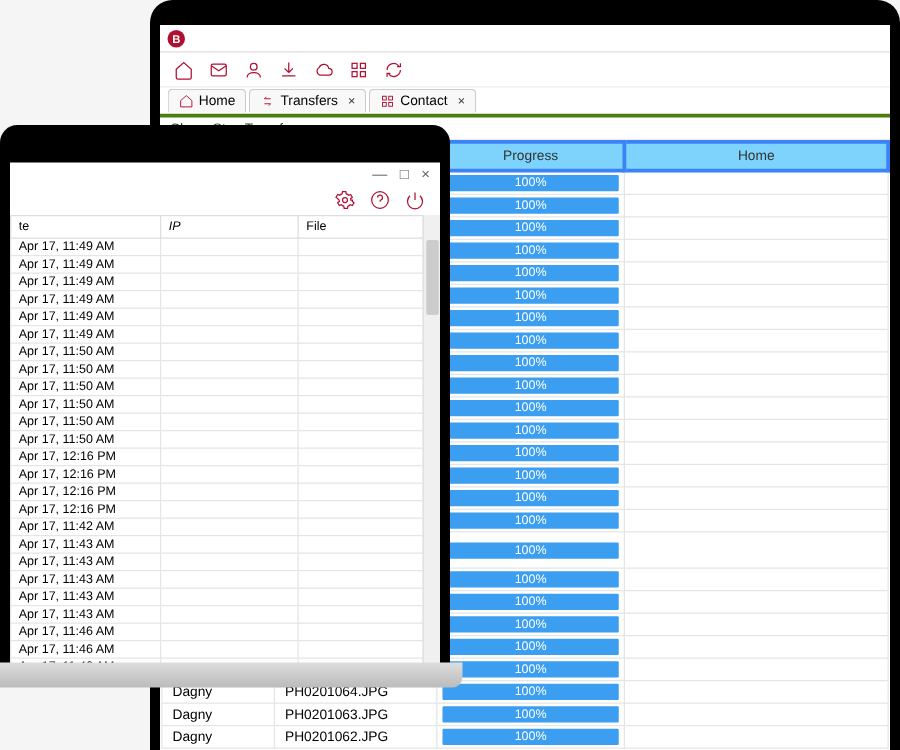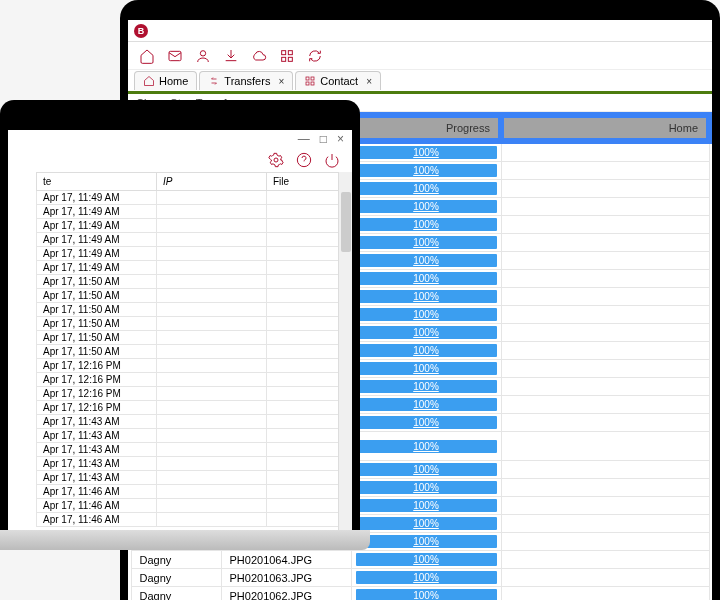--- a/index.html
+++ b/index.html
@@ -102,46 +102,45 @@
   border-bottom: 1px solid #eee;
 }
 
 
 .main-table {
   width: 100%;
   border-collapse: collapse;
   font-size: 11px;
 }
 .main-table th {
-  text-align: right;
+  text-align: center;
   font-weight: normal;
   padding: 4px 8px;
-  border: 6px solid #3b82f6;
-  background: #a3a3a3;
+  border: 3px solid #3b82f6;
+  background: #7dd3fc;
   color: #333;
 }
 .main-table td {
   padding: 2px 8px;
   border: 1px solid #e5e5e5;
   height: 16px;
 }
 .col-contact { width: 90px; }
 .col-file { width: 130px; }
 .col-progress { width: 150px; }
 .progress-cell {
   padding: 2px 4px !important;
 }
 .progress-bar {
   background: #3b9ef0;
   color: #fff;
   text-align: center;
   font-size: 10px;
   padding: 1px 0;
   border-radius: 1px;
-  text-decoration: underline;
 }
 
 
 .laptop-side {
   position: absolute;
   left: 0;
   top: 100px;
   width: 360px;
   height: 440px;
   background: #000;
@@ -183,21 +182,20 @@
   gap: 12px;
   padding: 0 12px;
 }
 .side-toolbar .sicon { color: #b01030; width: 16px; height: 16px; }
 .side-toolbar .sicon svg { stroke: #b01030; fill: none; stroke-width: 1.5; width: 16px; height: 16px; }
 
 .side-table {
   width: 100%;
   border-collapse: collapse;
   font-size: 10px;
-  margin-left: 28px;
 }
 .side-table th {
   text-align: left;
   font-weight: normal;
   padding: 3px 6px;
   border: 1px solid #ddd;
 }
 .side-table td {
   padding: 1px 6px;
   border: 1px solid #e5e5e5;
@@ -627,20 +625,25 @@
             <td class="scol-date">Apr 17, 12:16 PM</td>
             <td class="scol-ip"></td>
             <td></td>
           </tr>
           <tr>
             <td class="scol-date">Apr 17, 12:16 PM</td>
             <td class="scol-ip"></td>
             <td></td>
           </tr>
           <tr>
+            <td class="scol-date">Apr 17, 11:42 AM</td>
+            <td class="scol-ip"></td>
+            <td></td>
+          </tr>
+          <tr>
             <td class="scol-date">Apr 17, 11:43 AM</td>
             <td class="scol-ip"></td>
             <td></td>
           </tr>
           <tr>
             <td class="scol-date">Apr 17, 11:43 AM</td>
             <td class="scol-ip"></td>
             <td></td>
           </tr>
           <tr>

